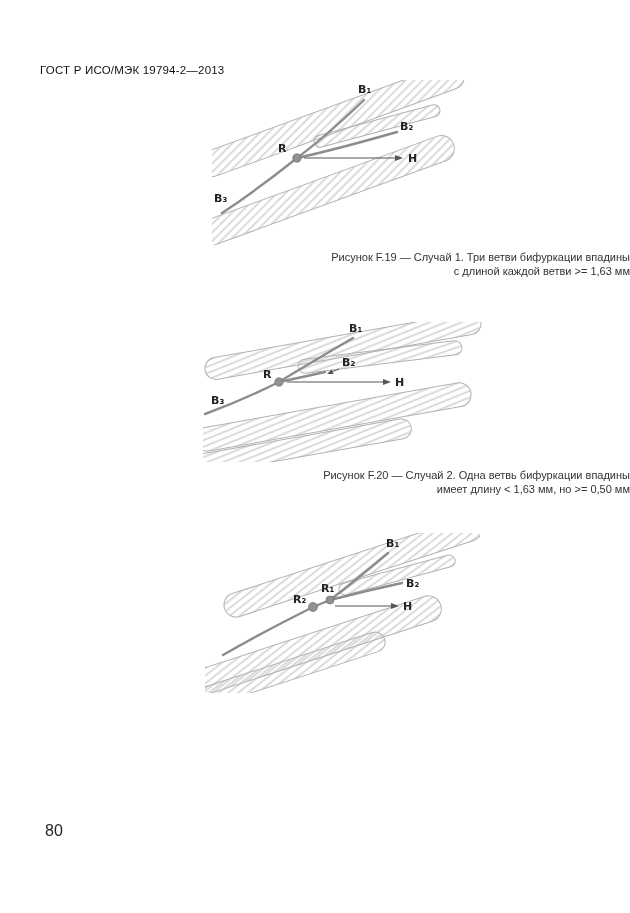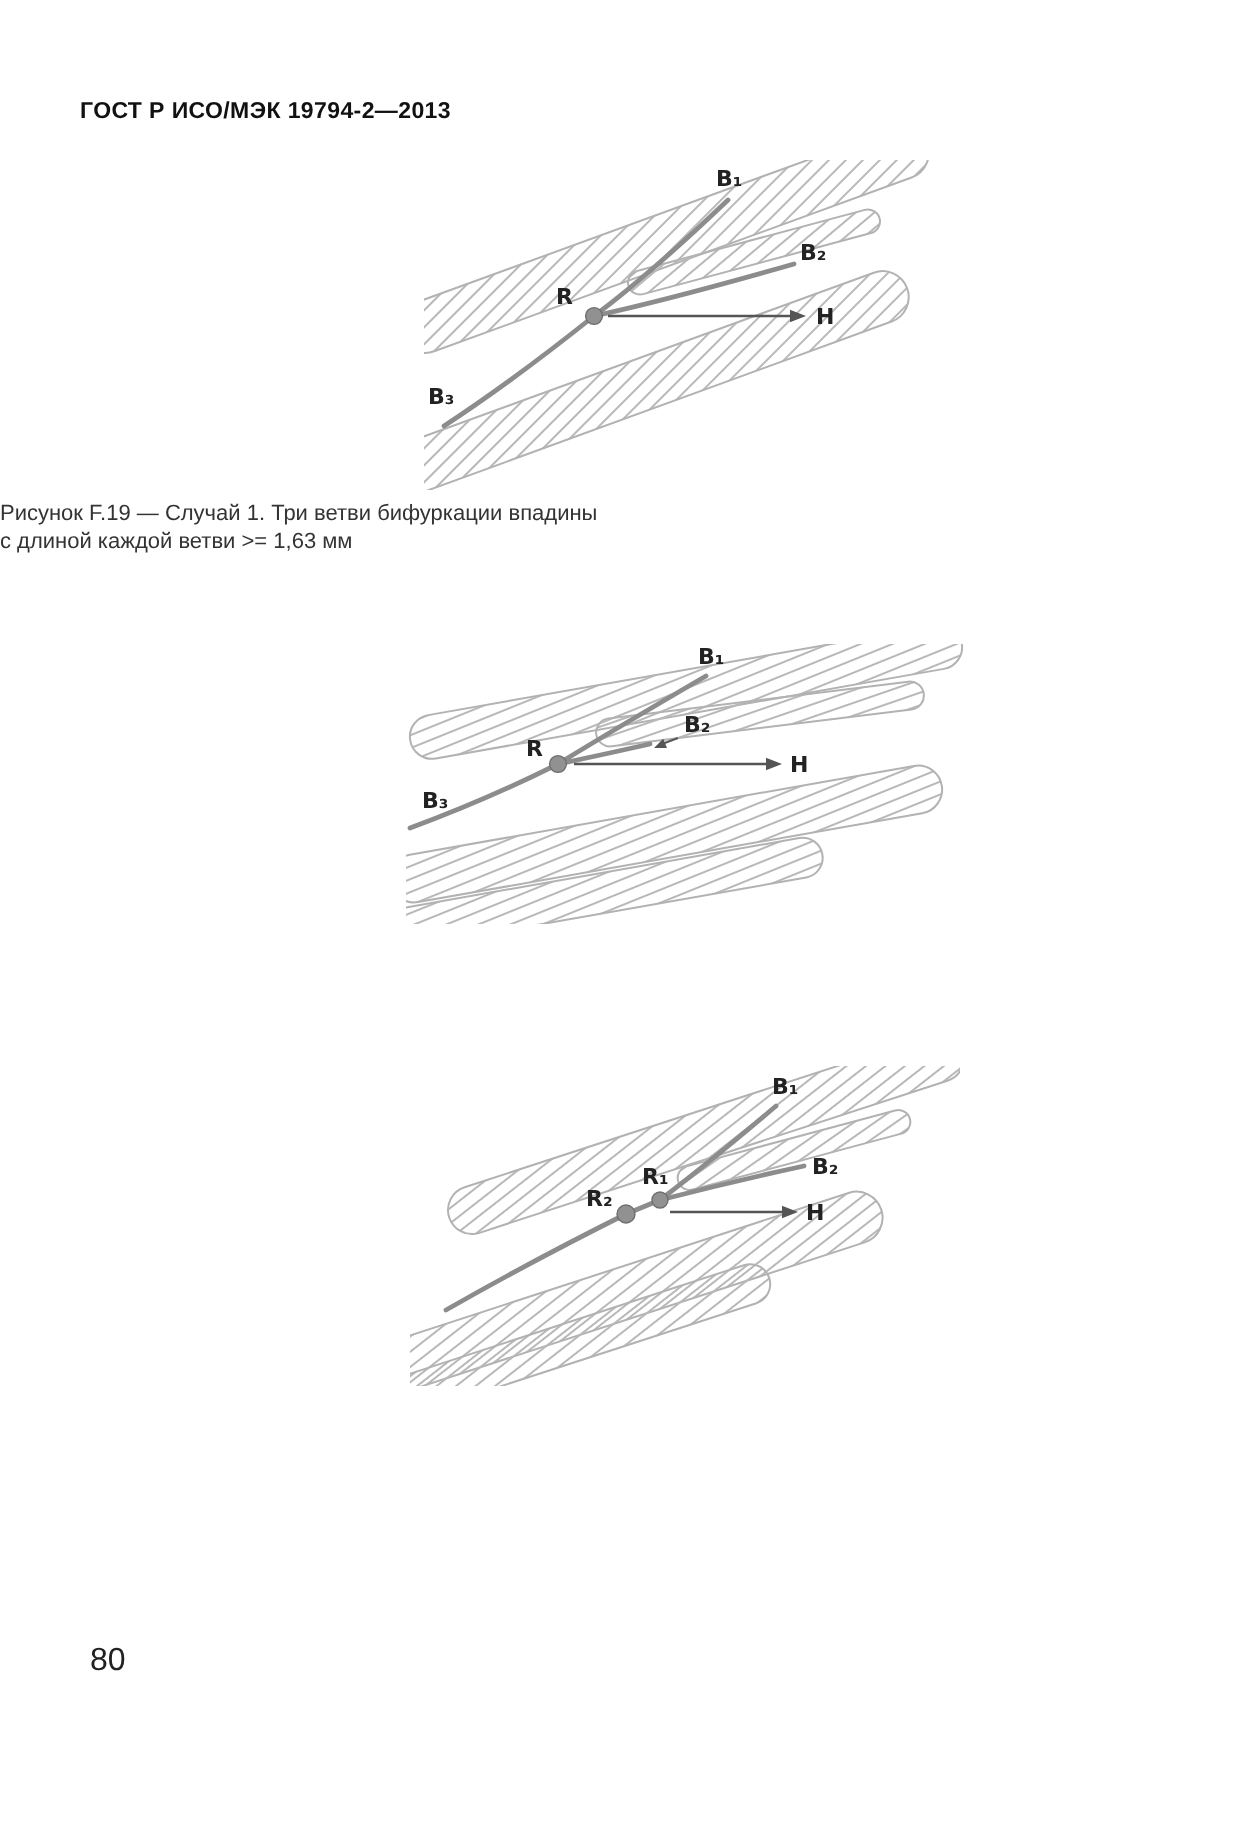--- a/index.html
+++ b/index.html
@@ -2,26 +2,26 @@
 <html><head>
 <meta charset="utf-8">
 <style>
   * { margin:0; padding:0; box-sizing:border-box; }
   html,body { background:#ffffff; }
   .page {
     position:relative; width:630px; height:913px; background:#ffffff;
     font-family:"Liberation Sans","DejaVu Sans",sans-serif; color:#1a1a1a; overflow:hidden;
   }
   .header {
-    position:absolute; left:40px; top:50px;
-    font-size:11.5px; font-weight:bold; letter-spacing:0.2px; color:#111;
+    position:absolute; left:40px; top:64px;
+    font-size:11.5px; font-weight:normal; letter-spacing:0.2px; color:#111;
   }
   .fig { position:absolute; }
   .caption {
-    position:absolute; left:0; width:630px; text-align:left;
+    position:absolute; left:0; width:630px; text-align:right;
     font-size:11px; line-height:14px; color:#333;
   }
   .page-number {
     position:absolute; left:45px; top:822px; font-size:16px; color:#222;
   }
   svg text {
     font-family:"DejaVu Sans",sans-serif; font-size:11px; font-weight:bold; fill:#222;
   }
   .band { stroke:#b2b2b2; stroke-width:1; }
   .skel { fill:none; stroke:#8c8c8c; stroke-width:2.4; stroke-linecap:round; }
@@ -86,20 +86,24 @@
     <line class="smallarrow" x1="136" y1="47" x2="128" y2="50"></line>
     <polygon class="ahead" points="124,52 128.6,47.4 130.5,52"></polygon>
     <circle class="dot" cx="76" cy="60" r="4.2"></circle>
     <text x="146" y="10">B₁</text>
     <text x="139" y="44">B₂</text>
     <text x="8" y="82">B₃</text>
     <text x="60" y="56">R</text>
     <text x="192" y="64">H</text>
   </svg>
 
+  <div class="caption" style="top:468px;">
+    <div>Рисунок F.20 — Случай 2. Одна ветвь бифуркации впадины</div>
+    <div>имеет длину &lt; 1,63 мм, но &gt;= 0,50 мм</div>
+  </div>
 
   <svg class="fig" style="left:205px; top:533px;" width="275" height="160" viewBox="0 0 275 160">
     <defs>
       <pattern id="h3" width="6" height="6" patternUnits="userSpaceOnUse" patternTransform="rotate(70)">
         <line x1="3" y1="0" x2="3" y2="6" stroke="#b8b8b8" stroke-width="1"></line>
       </pattern>
     </defs>
     <g>
       <rect class="band" x="13" y="22" width="270" height="24" rx="12" transform="rotate(-18 148 34)" fill="url(#h3)"></rect>
       <rect class="band" x="132" y="36" width="120" height="12" rx="6" transform="rotate(-15 192 42)" fill="url(#h3)"></rect>

